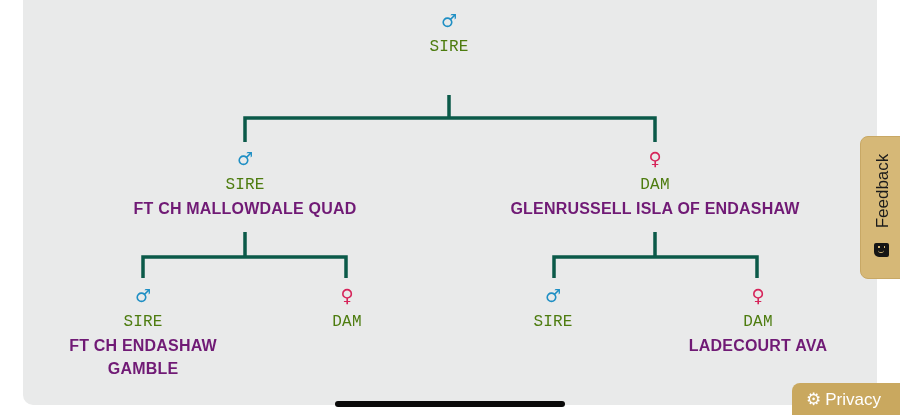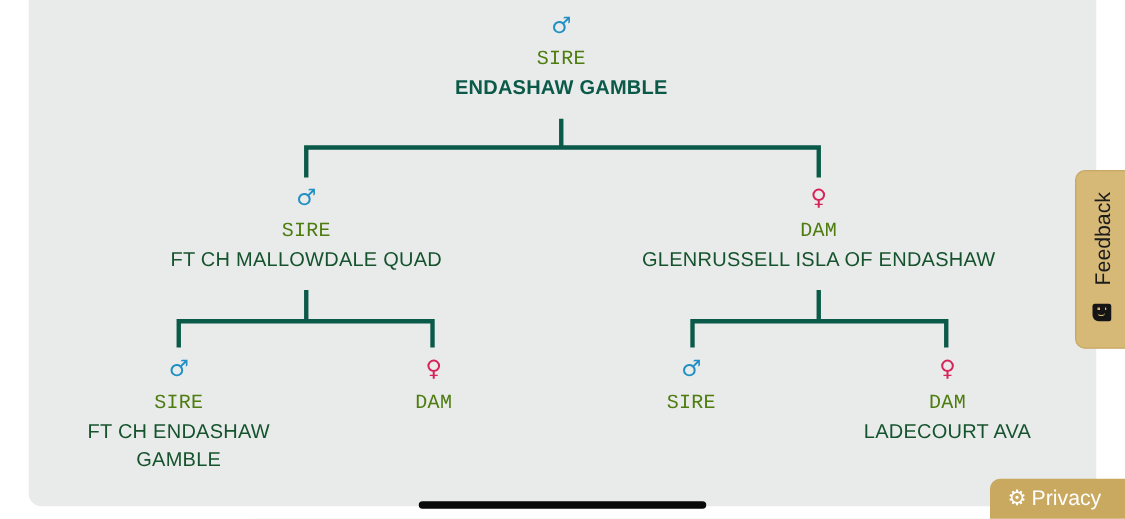--- a/index.html
+++ b/index.html
@@ -6,21 +6,21 @@
     body { width:900px; height:415px; background:#ffffff; position:relative; overflow:hidden;
       font-family:"Liberation Sans", "DejaVu Sans", sans-serif; }
     .panel { position:absolute; left:23px; top:-20px; width:854px; height:425px; background:#e9eaea;
       border-radius:0 0 10px 10px; }
     .tree-lines { position:absolute; left:0; top:0; width:900px; height:415px; }
     .node { position:absolute; width:240px; text-align:center; transform:translateX(-50%); }
     .sym { font-size:18px; line-height:20px; height:20px; font-family:"DejaVu Sans", sans-serif; }
     .sym.male { color:#1f8fc4; }
     .sym.female { color:#d6245a; }
     .role { font-size:16px; color:#4d7c0f; margin-top:6px; line-height:20px; letter-spacing:0.2px;font-family:Liberation Mono, monospace; }
-    .name { font-size:16px; color:#14532d; line-height:23px; margin-top:2px; letter-spacing:0.2px; }
+    .name { font-size:16px; color:#701a75; line-height:23px; margin-top:2px; letter-spacing:0.2px;font-weight:bold; }
     .name.bold { font-weight:bold; color:#0b5a49; }
     .feedback { position:absolute; left:860px; top:136px; width:46px; height:143px; background:#d6b877;
       border-radius:8px 0 0 8px; border:1px solid #c8a865; box-sizing:border-box; }
     .feedback-label { position:absolute; left:50%; top:54px; transform:translate(-50%,-50%) rotate(-90deg);
       font-size:17px; color:#1b1b1b; white-space:nowrap; }
     .feedback-icon { position:absolute; left:13px; top:106px; width:15px; height:14px; background:#151515;
       border-radius:2px 2px 2px 5px; }
     .feedback-icon::after { content:""; position:absolute; left:4px; top:6px; width:6px; height:3px;
       border-bottom:1.5px solid #d6b877; border-radius:0 0 4px 4px; }
     .feedback-icon .eyes { position:absolute; left:4px; top:3px; width:7px; height:2px; }
@@ -40,21 +40,20 @@
   <g stroke="#0b5a49" stroke-width="3.5" fill="none" stroke-linecap="butt">
     <path d="M449 95 V118 M245 142 V118 H655 V142"></path>
     <path d="M245 232 V257 M143 278 V257 H346 V278"></path>
     <path d="M655 232 V257 M554 278 V257 H757 V278"></path>
   </g>
 </svg>
 
 <div class="node" style="left:449px; top:11px;">
   <div class="sym male">♂</div>
   <div class="role">SIRE</div>
-  <div class="name bold">ENDASHAW GAMBLE</div>
 </div>
 
 <div class="node" style="left:245px; top:149px; width:300px;">
   <div class="sym male">♂</div>
   <div class="role">SIRE</div>
   <div class="name">FT CH MALLOWDALE QUAD</div>
 </div>
 <div class="node" style="left:655px; top:149px; width:320px;">
   <div class="sym female">♀</div>
   <div class="role">DAM</div>

